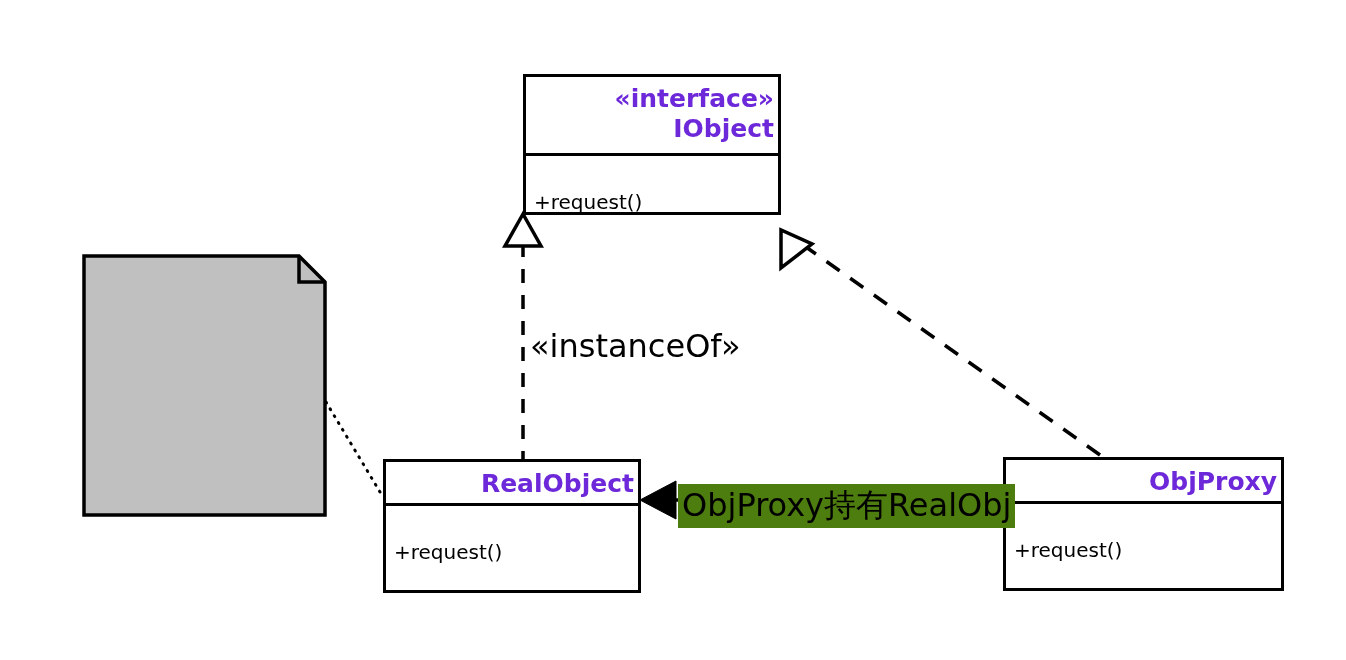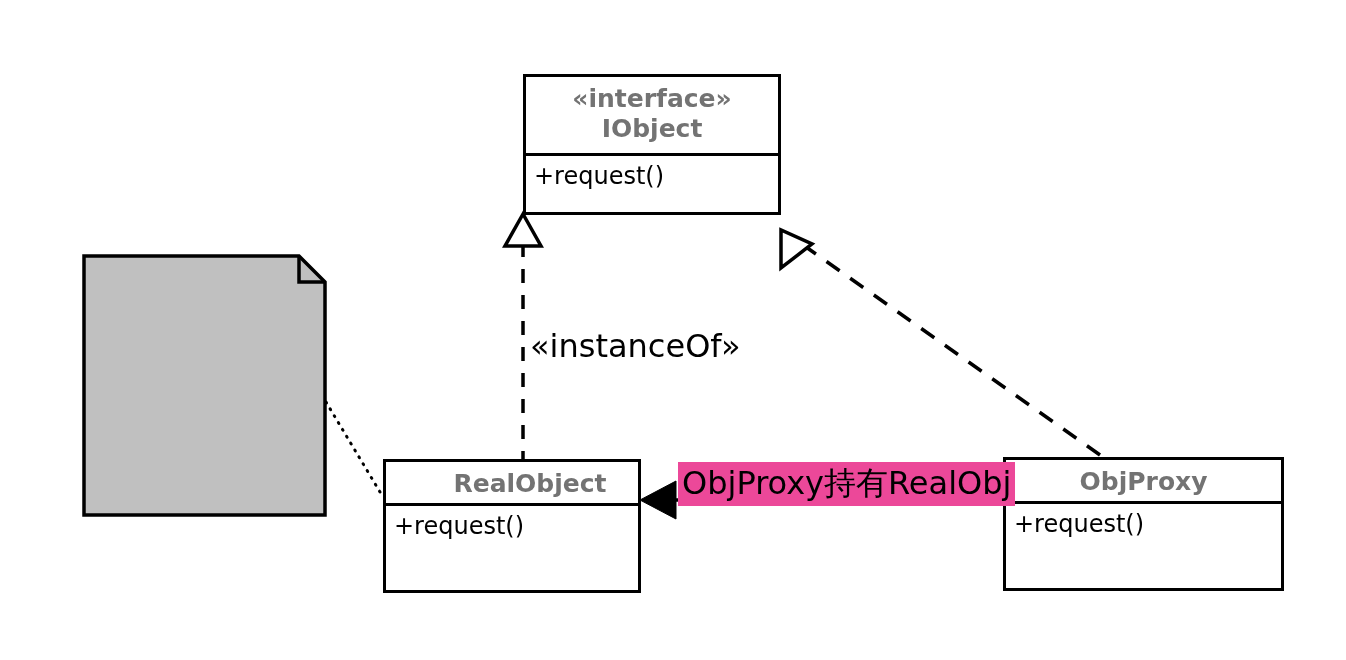--- a/index.html
+++ b/index.html
@@ -26,36 +26,37 @@
   }
   .uml-box {
     position: absolute;
     box-sizing: border-box;
     border: 3px solid #000000;
     background: #ffffff;
   }
   .uml-title {
     box-sizing: border-box;
     width: 100%;
-    text-align: center;
+    text-align: right;
     font-size: 25px;
     font-weight: 600;
-    color: #737373;
+    color: #6d28d9;
     line-height: 1.18;
     padding: 7px 4px 6px 4px;
     border-bottom: 3px solid #000000;
     white-space: pre-line;
   }
   .uml-members {
     box-sizing: border-box;
     padding: 5px 8px 6px 8px;
-    font-size: 24px;
+    font-size: 20px;
     color: #000000;
     line-height: 1.28;
     text-align: left;
+    margin-top: 29px;
   }
   .uml-member {
     white-space: nowrap;
   }
   .note-box {
     position: absolute;
     box-sizing: border-box;
     background: #c0c0c0;
   }
   .note-text {
@@ -125,16 +126,16 @@
   <div class="uml-box" style="left:1003px; top:457px; width:281px; height:134px;">
     <div class="uml-title" style="height:44px;">ObjProxy</div>
     <div class="uml-members">
       <div class="uml-member">+request()</div>
     </div>
   </div>
 
 
   <div class="edge-label" style="left:530px; top:327px;">«instanceOf»</div>
 
-  <div class="edge-label" style="left:678px; top:462px; background:#ec4899; padding:0 4px;">ObjProxy持有RealObj</div>
+  <div class="edge-label" style="left:678px; top:484px; background:#4d7c0f; padding:0 4px;">ObjProxy持有RealObj</div>
 
 
 </div>
 
 </body></html>

